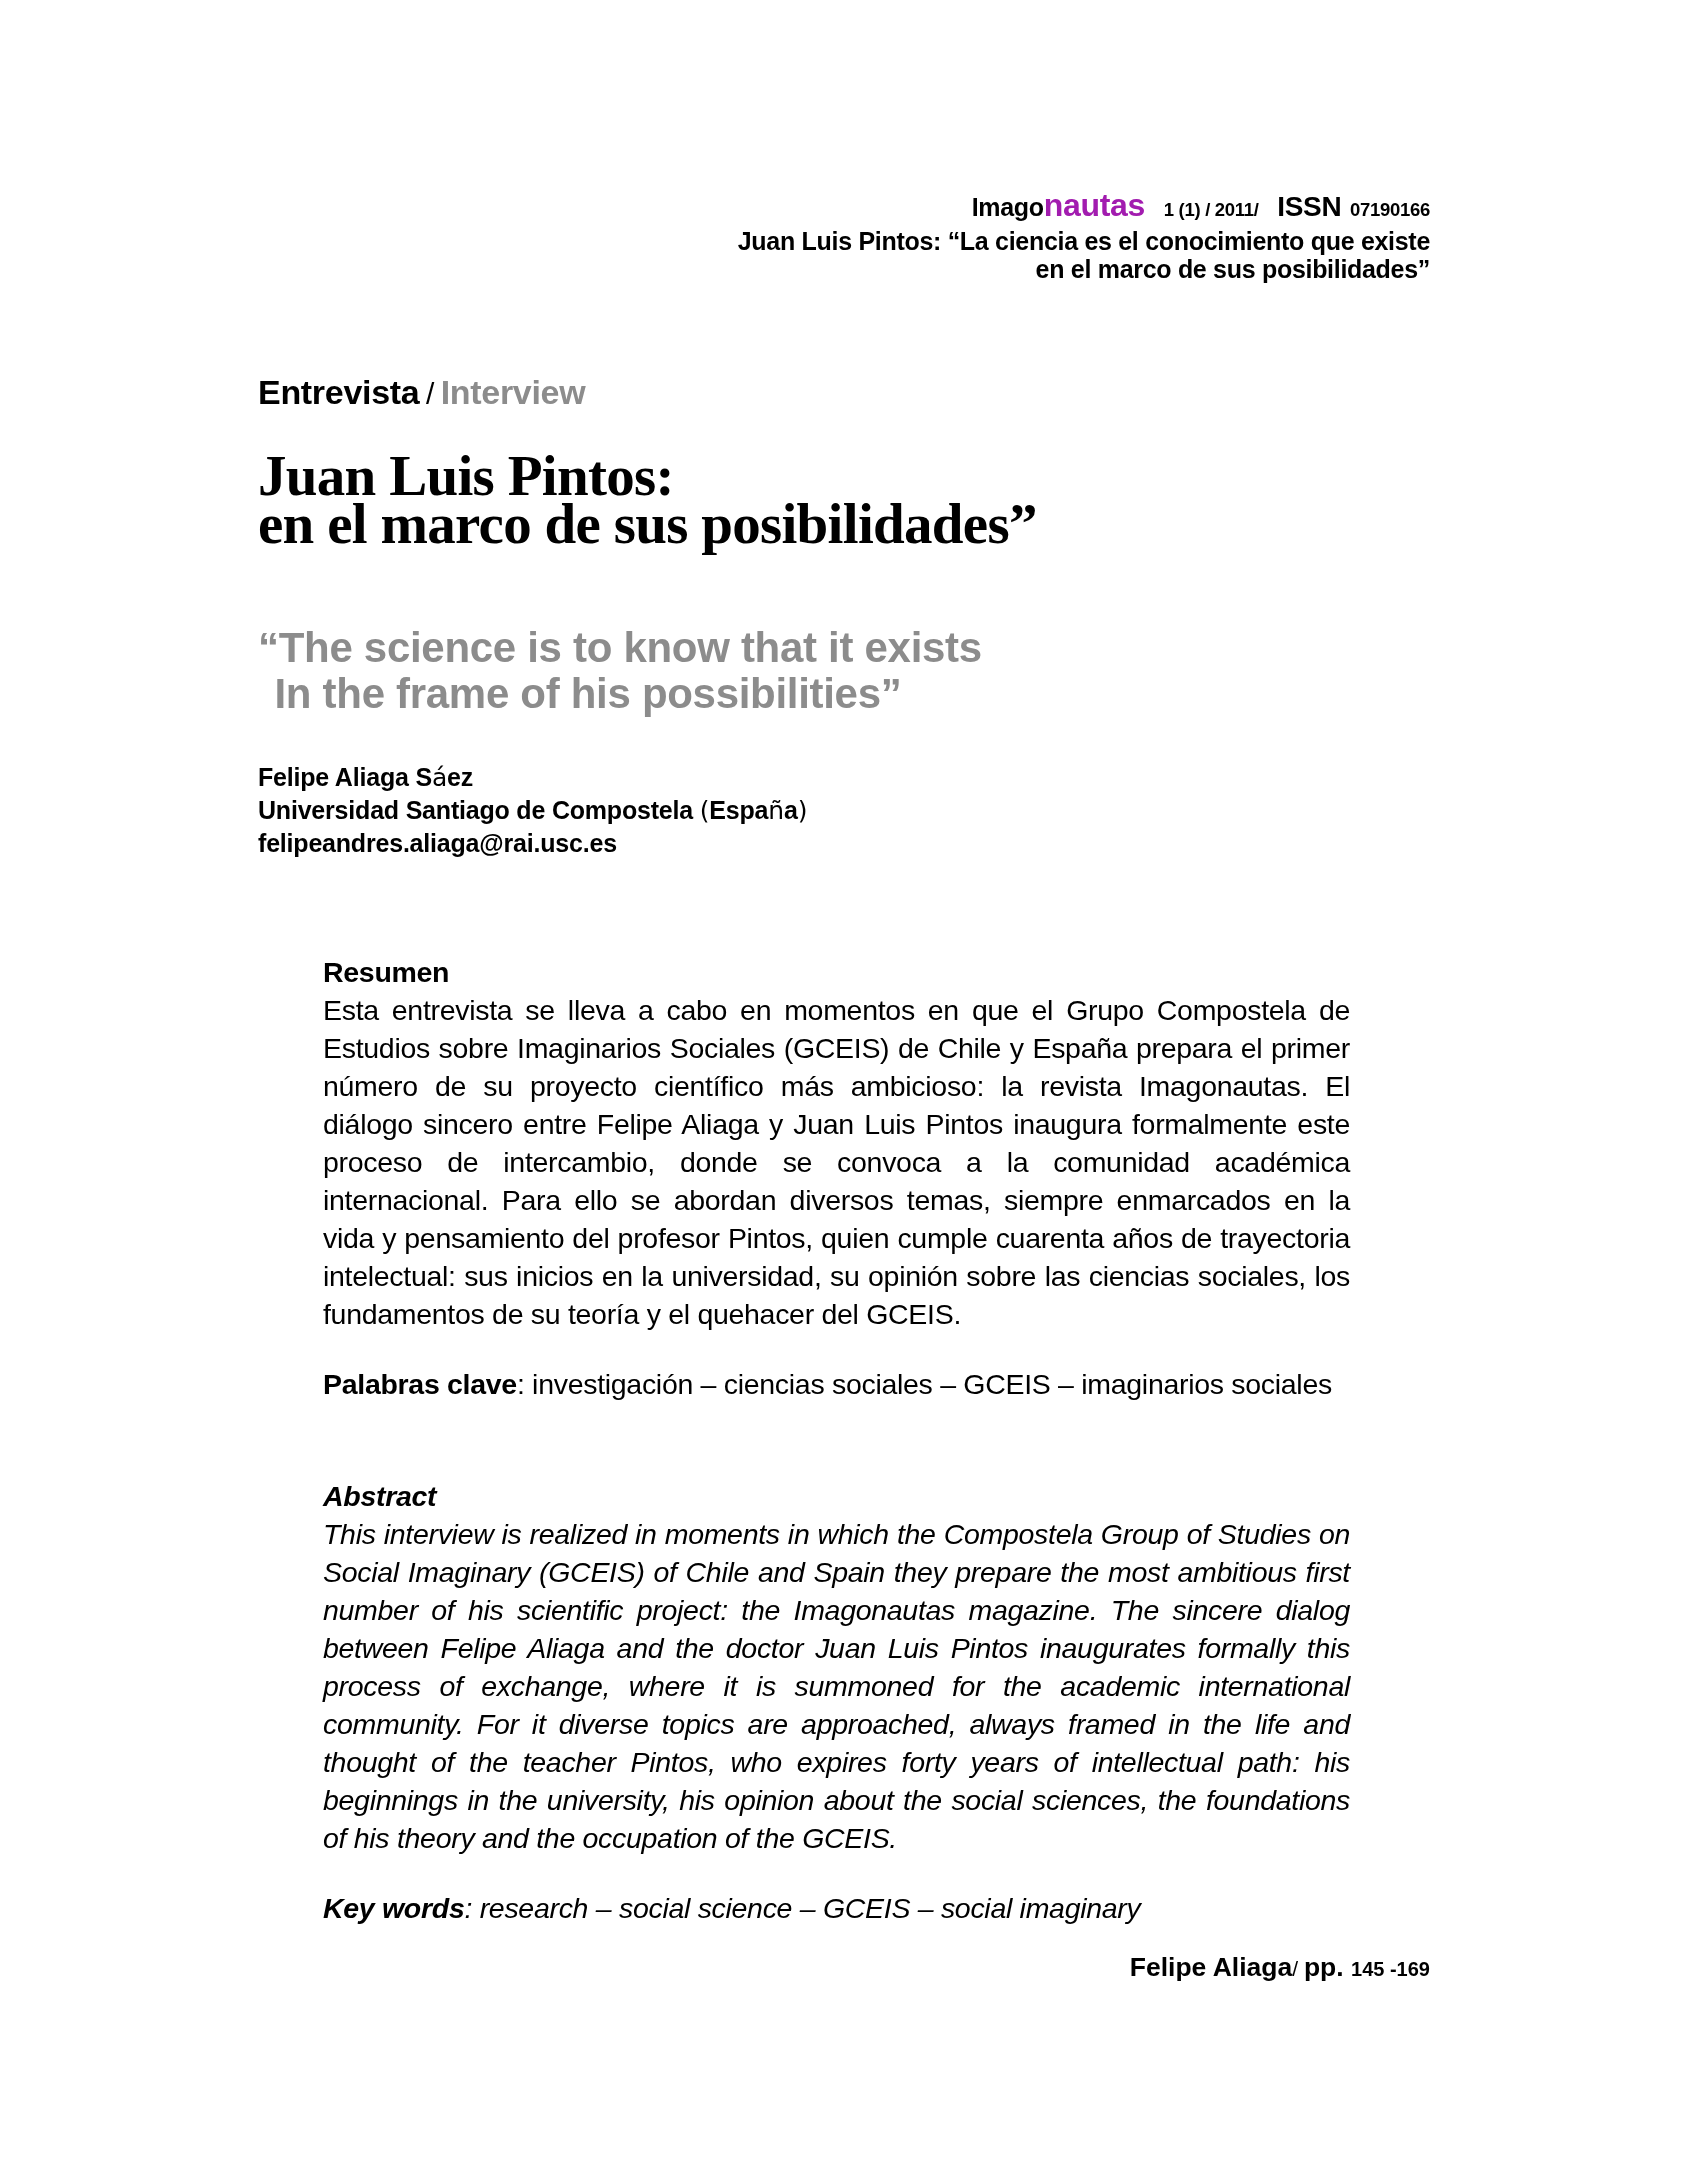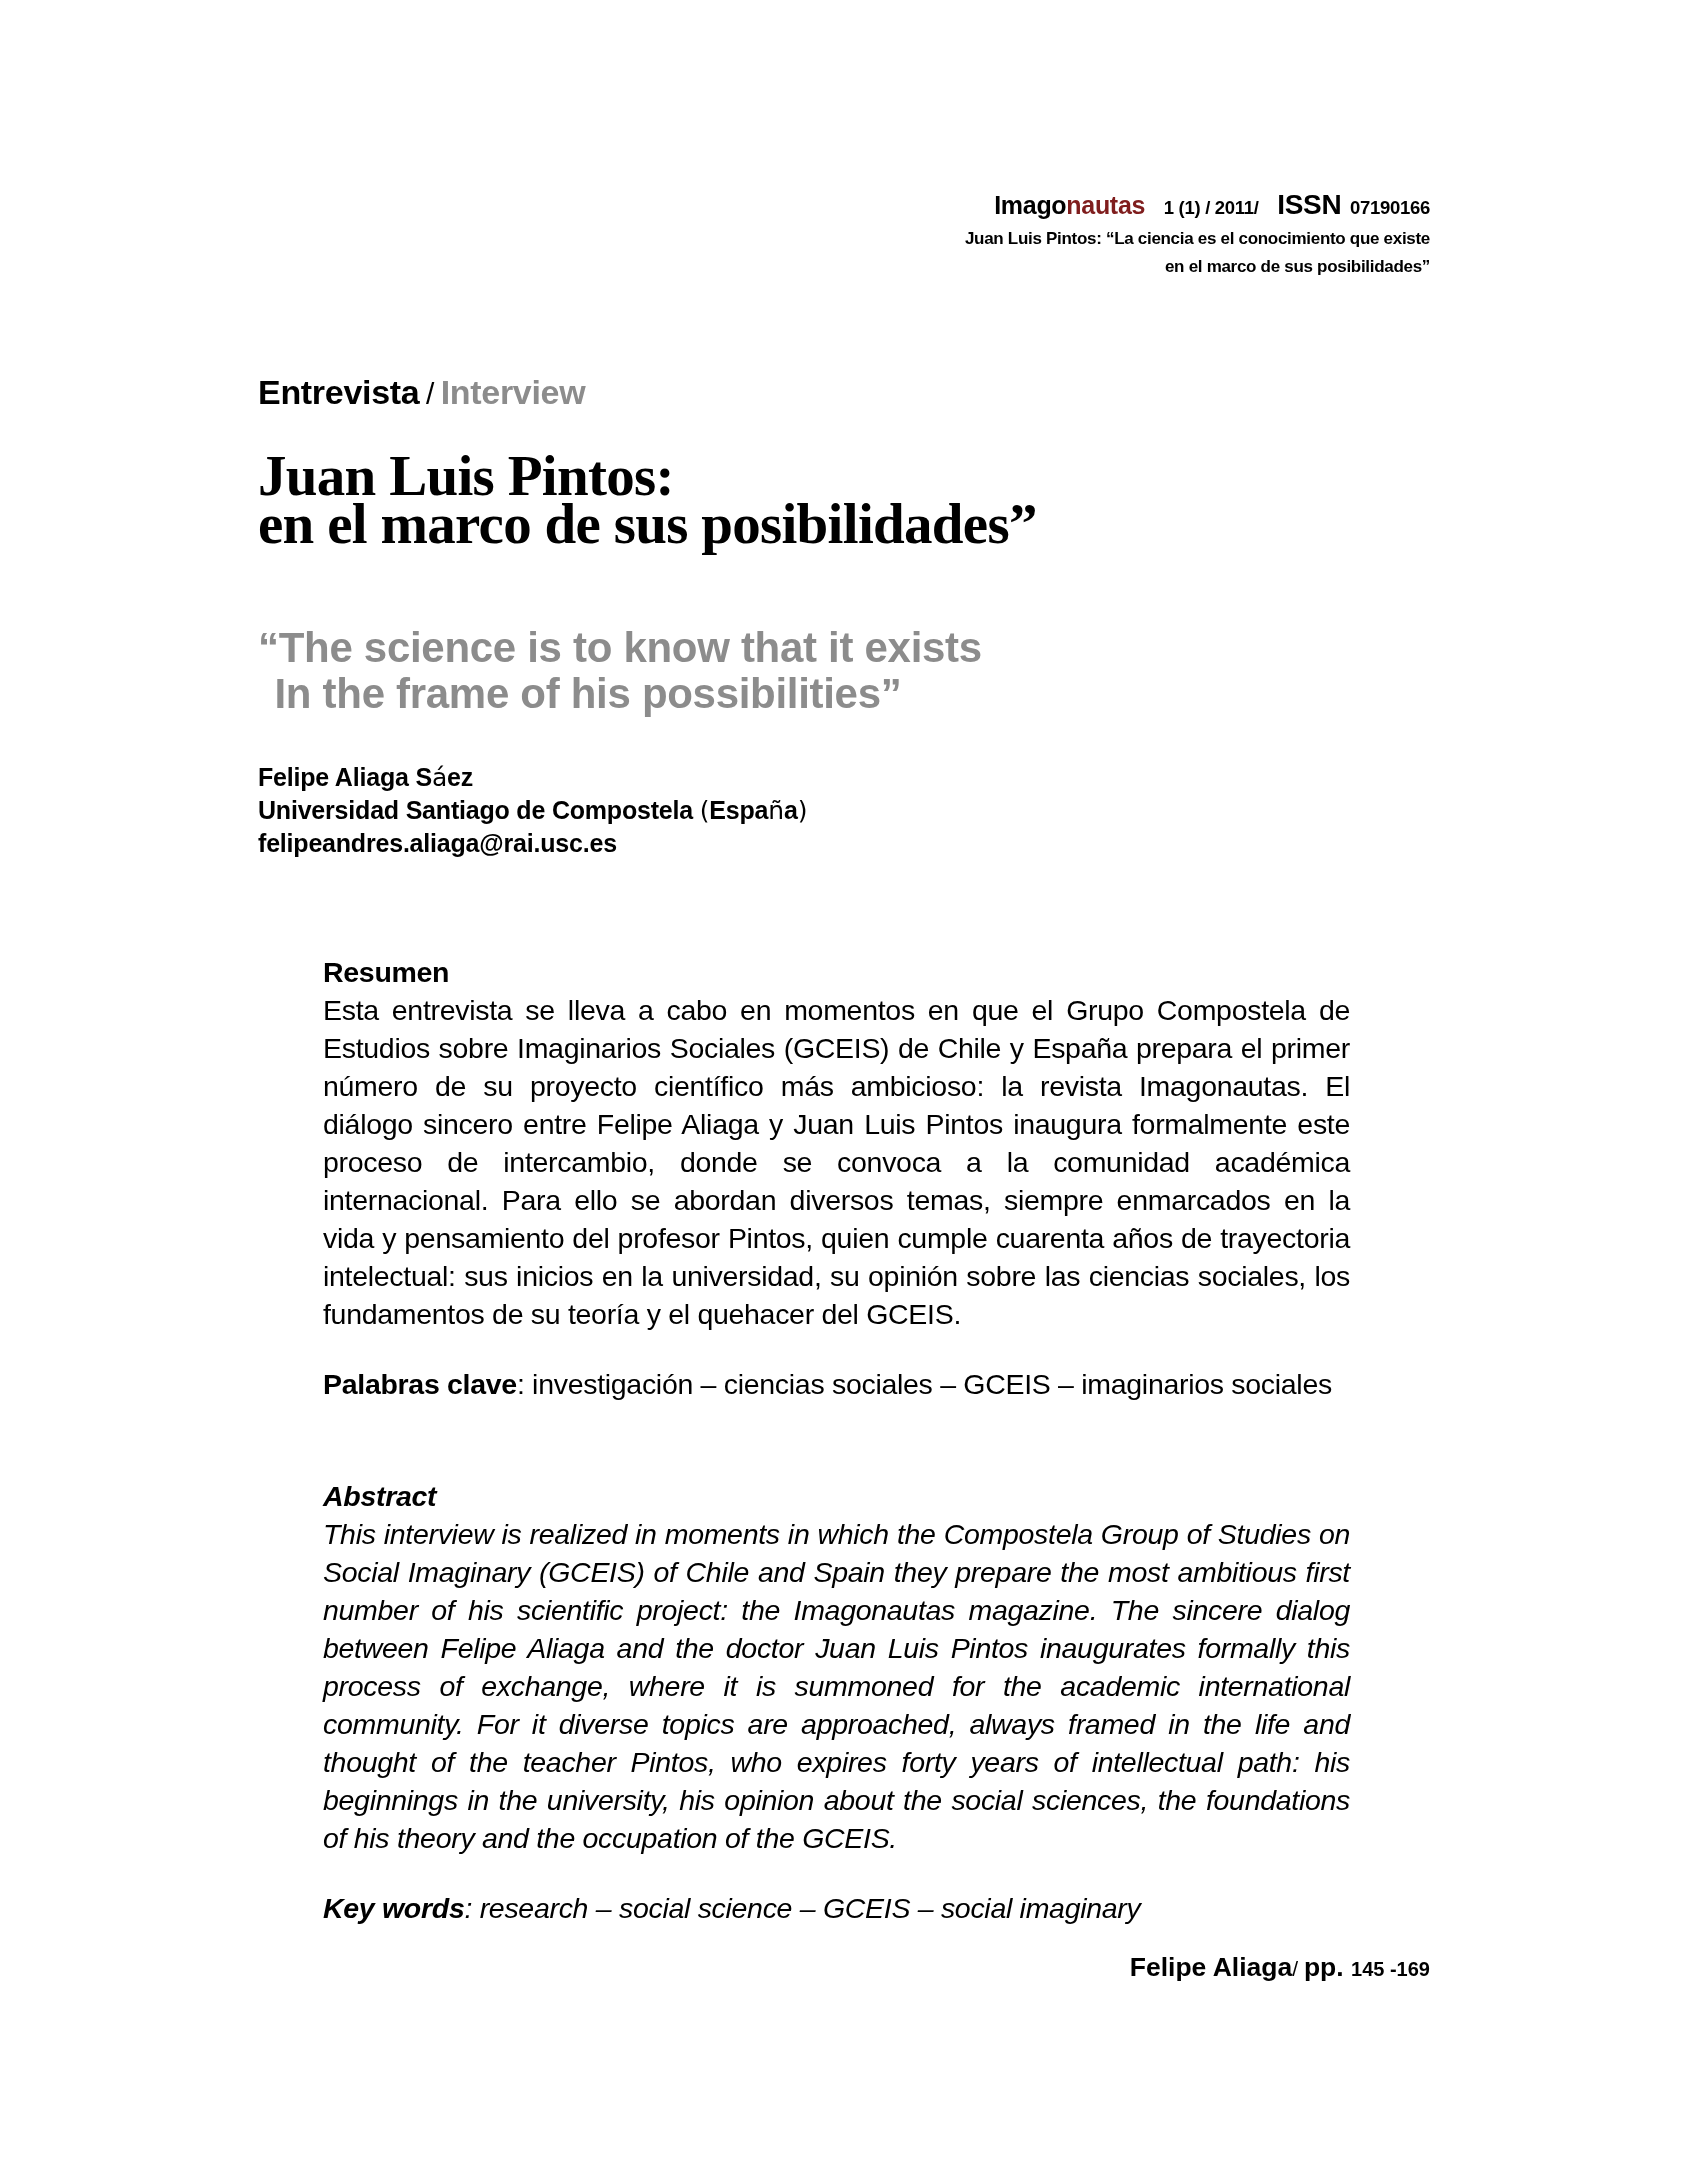--- a/index.html
+++ b/index.html
@@ -11,25 +11,25 @@
     color:#000;
     overflow:hidden;
   }
   
   .jheader{
     position:absolute; top:191px; right:258px;
     text-align:right; line-height:28.5px; font-weight:700; letter-spacing:-0.3px;
     white-space:nowrap;
   }
   .jheader .brand{font-size:25px;}
-  .jheader .brand-gray{font-size:25px;color:#7f1d1d;}
+  .jheader .brand-gray{font-size:32px;color:#a21caf;}
   .jheader .small{font-size:18.5px;margin:0 16px;}
   .jheader .issn{font-size:28px;}
   .jheader .smallnum{font-size:18.5px;margin-left:6px;}
-  .jheader .artline{font-size:17px;}
+  .jheader .artline{font-size:25px;}
   
   .seclabel{
     position:absolute; top:373px; left:258px;
     font-size:34px; font-weight:700; letter-spacing:-0.3px; white-space:nowrap;
   }
   .seclabel .sep{font-weight:400;font-size:30px;padding:0 6.6px;}
   .seclabel .en{color:#8c8c8c;}
   
   .title{
     position:absolute; top:452px; left:258px;

